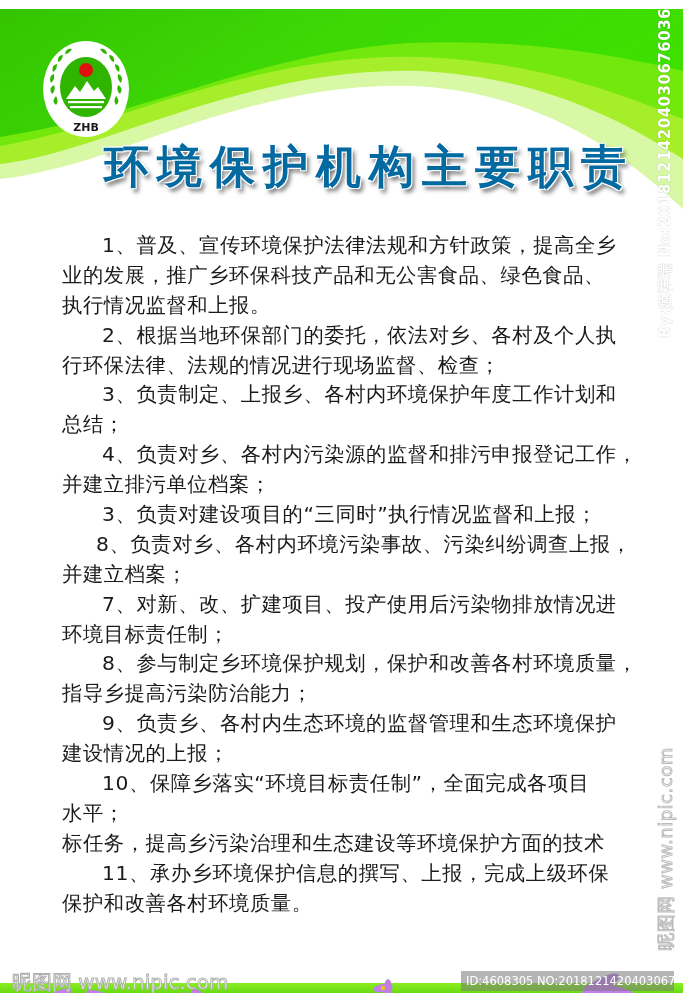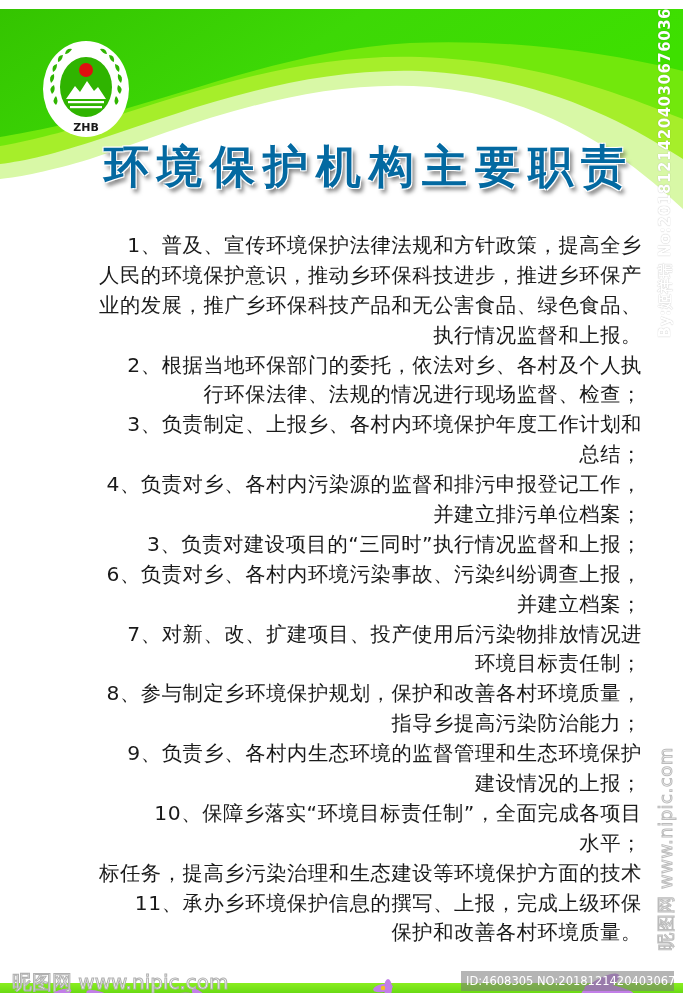--- a/index.html
+++ b/index.html
@@ -14,21 +14,21 @@
     .title {
       position: absolute; left: 104px; top: 128px; width: 500px; height: 60px;
       font-family: "DejaVu Sans", sans-serif; font-weight: bold;
       font-size: 45px; letter-spacing: 8px; color: #0369a1; line-height: 60px;
       text-shadow: 1px 1px 0 #fff, -1px -1px 0 #fff, 1px -1px 0 #fff, -1px 1px 0 #fff,
                    3px 4px 4px rgba(0,0,0,0.55);
       white-space: nowrap;
     }
     .body-text {
       position: absolute; left: 62px; top: 222px; width: 580px;
-      font-family: "DejaVu Sans", sans-serif; font-size: 20.3px; color: #1a1a1a; text-align: right;
+      font-family: "DejaVu Sans", sans-serif; font-size: 20.3px; color: #1a1a1a;
     }
     .line { height: 29.9px; line-height: 29.9px; white-space: nowrap; letter-spacing: 0.6px; }
     .line.indent { padding-left: 40px; }
     .line.indent-s { padding-left: 34px; }
     .vert-wm-top {
       position: absolute; right: 3px; top: 4px; width: 30px; height: 320px;
     }
     .vert-wm-top span {
       position: absolute; left: 50%; top: 50%;
       transform: translate(-50%, -50%) rotate(-90deg);
@@ -106,41 +106,40 @@
       <path d="M74,66 q5,-4 0,-9 q-3,5 0,9z"></path>
     </g>
     <text x="44" y="92" text-anchor="middle" font-family="DejaVu Sans, sans-serif" font-weight="bold" font-size="11" fill="#1a1a1a">ZHB</text>
   </svg>
 
   <div class="title">环境保护机构主要职责</div>
 
   <div class="body-text">
     <div>
       <div class="line indent">1、普及、宣传环境保护法律法规和方针政策，提高全乡</div>
-      <div class="line">人民的环境保护意识，推动乡环保科技进步，推进乡环保产</div>
       <div class="line">业的发展，推广乡环保科技产品和无公害食品、绿色食品、</div>
       <div class="line">执行情况监督和上报。</div>
     </div>
     <div>
       <div class="line indent">2、根据当地环保部门的委托，依法对乡、各村及个人执</div>
       <div class="line">行环保法律、法规的情况进行现场监督、检查；</div>
     </div>
     <div>
       <div class="line indent">3、负责制定、上报乡、各村内环境保护年度工作计划和</div>
       <div class="line">总结；</div>
     </div>
     <div>
       <div class="line indent">4、负责对乡、各村内污染源的监督和排污申报登记工作，</div>
       <div class="line">并建立排污单位档案；</div>
     </div>
     <div>
       <div class="line indent">3、负责对建设项目的“三同时”执行情况监督和上报；</div>
     </div>
     <div>
-      <div class="line indent-s">6、负责对乡、各村内环境污染事故、污染纠纷调查上报，</div>
+      <div class="line indent-s">8、负责对乡、各村内环境污染事故、污染纠纷调查上报，</div>
       <div class="line">并建立档案；</div>
     </div>
     <div>
       <div class="line indent">7、对新、改、扩建项目、投产使用后污染物排放情况进</div>
       <div class="line">环境目标责任制；</div>
     </div>
     <div>
       <div class="line indent">8、参与制定乡环境保护规划，保护和改善各村环境质量，</div>
       <div class="line">指导乡提高污染防治能力；</div>
     </div>

